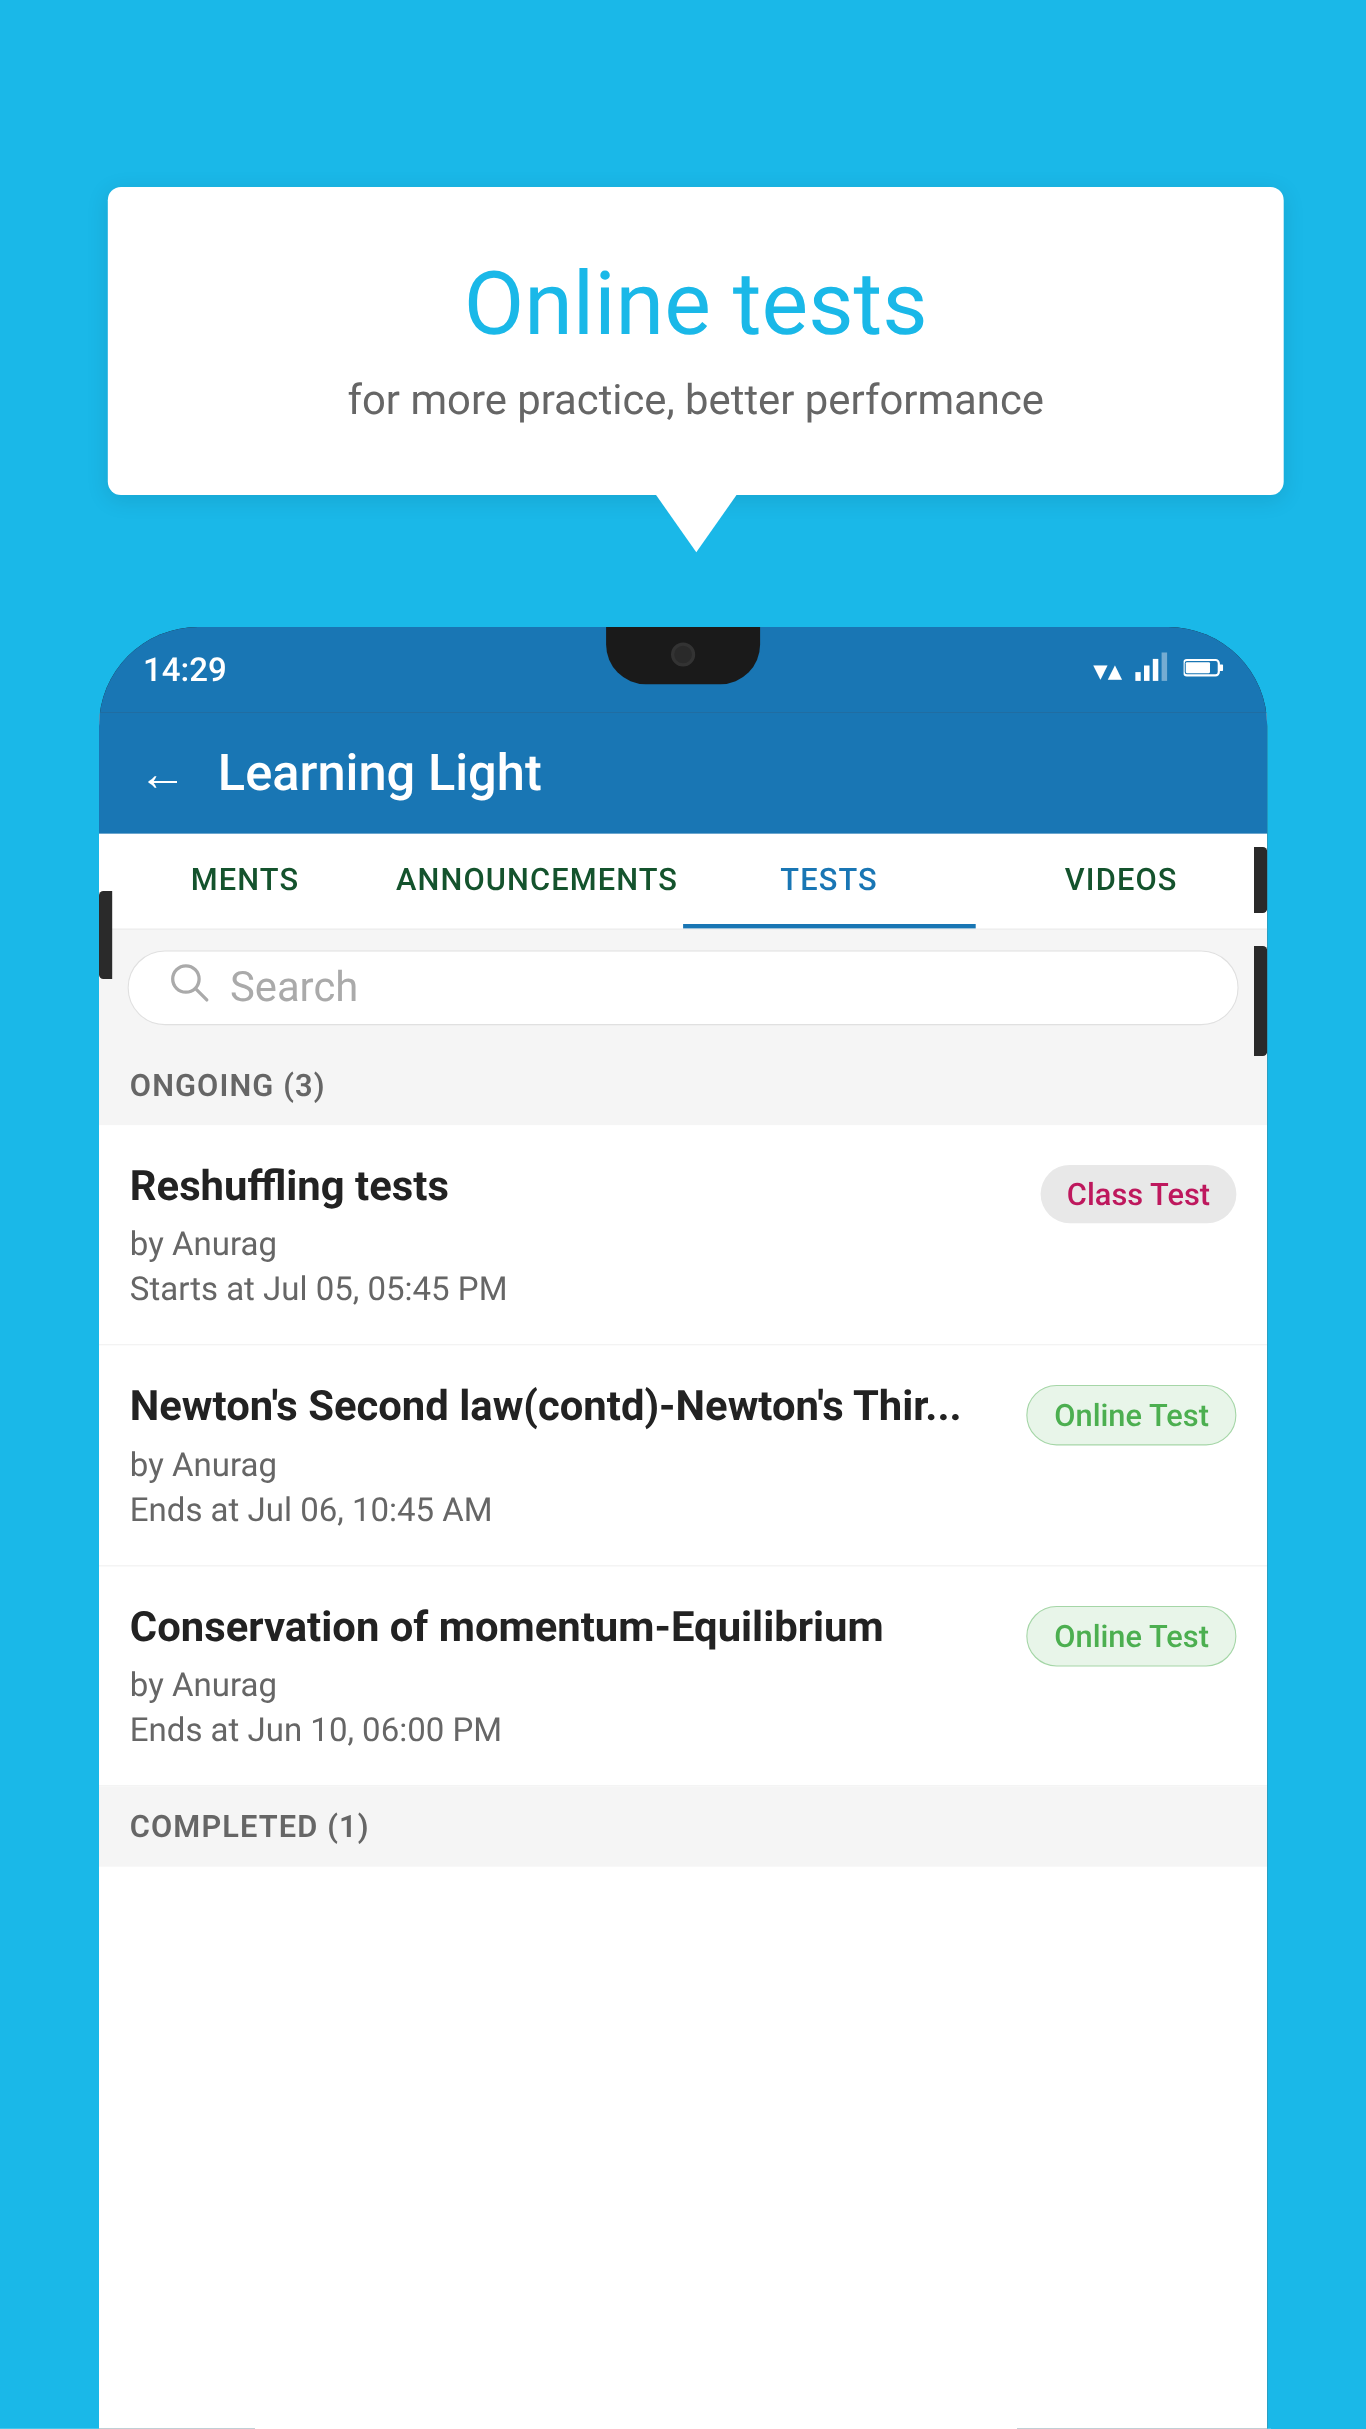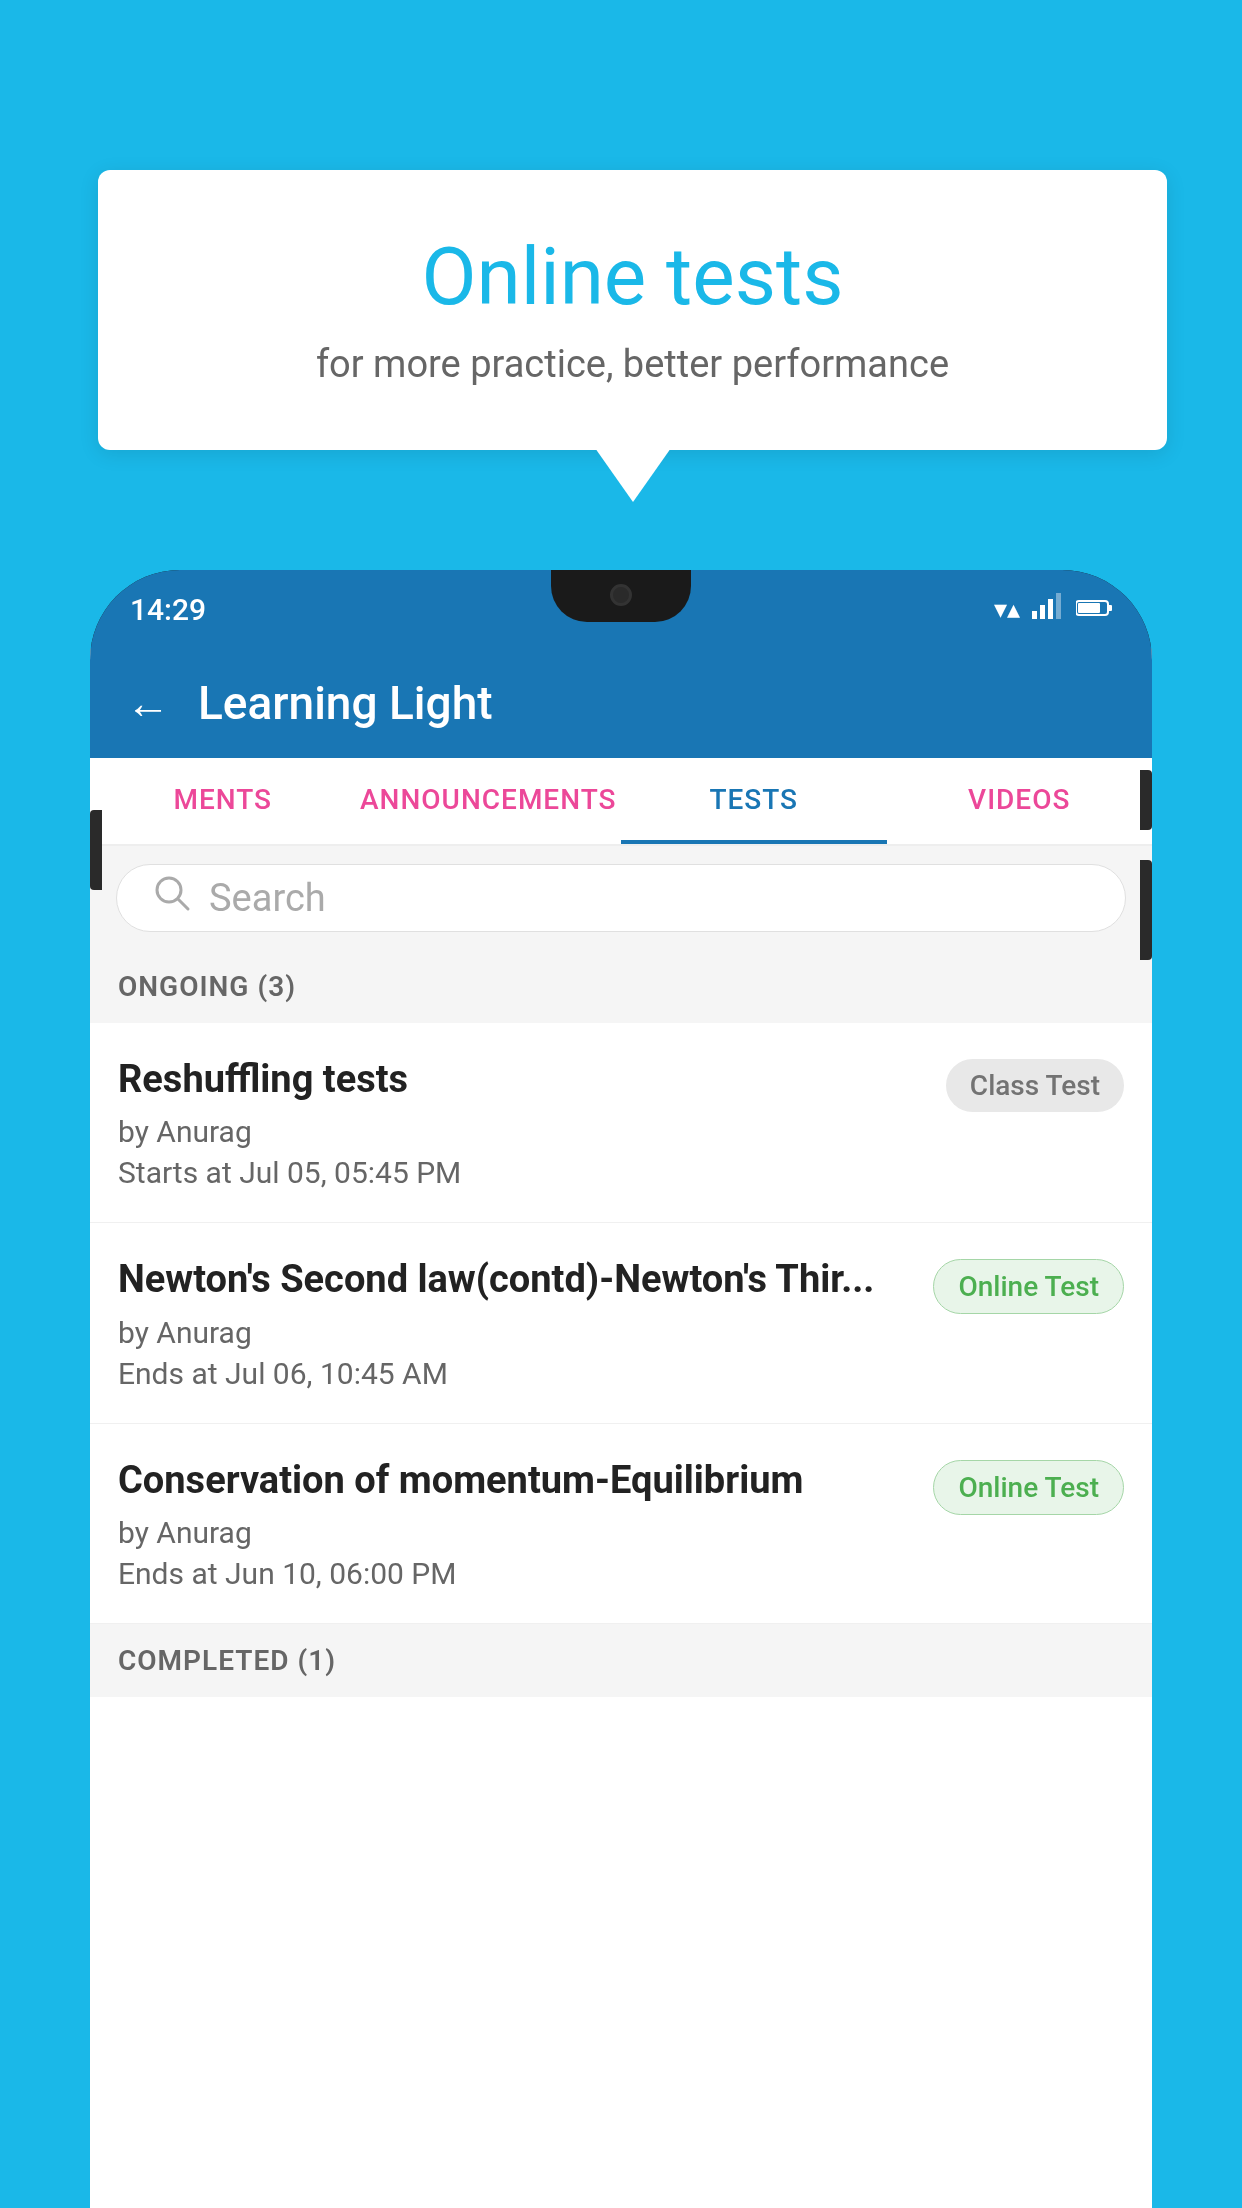--- a/index.html
+++ b/index.html
@@ -142,21 +142,21 @@
       height: 88px;
       align-items: stretch;
     }
     .tab-item {
       flex: 1;
       display: flex;
       align-items: center;
       justify-content: center;
       font-size: 28px;
       font-weight: 500;
-      color: #ec4899;
+      color: #14532d;
       text-transform: uppercase;
       letter-spacing: 1px;
       border-bottom: 4px solid transparent;
       cursor: pointer;
     }
     .tab-item.active {
       color: #1976b4;
       border-bottom: 4px solid #1976b4;
     }
 
@@ -232,21 +232,21 @@
     .test-badge {
       padding: 10px 24px;
       border-radius: 40px;
       font-size: 28px;
       font-weight: 500;
       white-space: nowrap;
       margin-top: 4px;
     }
     .badge-class {
       background: #e8e8e8;
-      color: #737373;
+      color: #be185d;
       text-align: right;
     }
     .badge-online {
       background: #e8f5e9;
       color: #4caf50;
       border: 1.5px solid #a5d6a7;
     }
 
     
     .completed-section {

